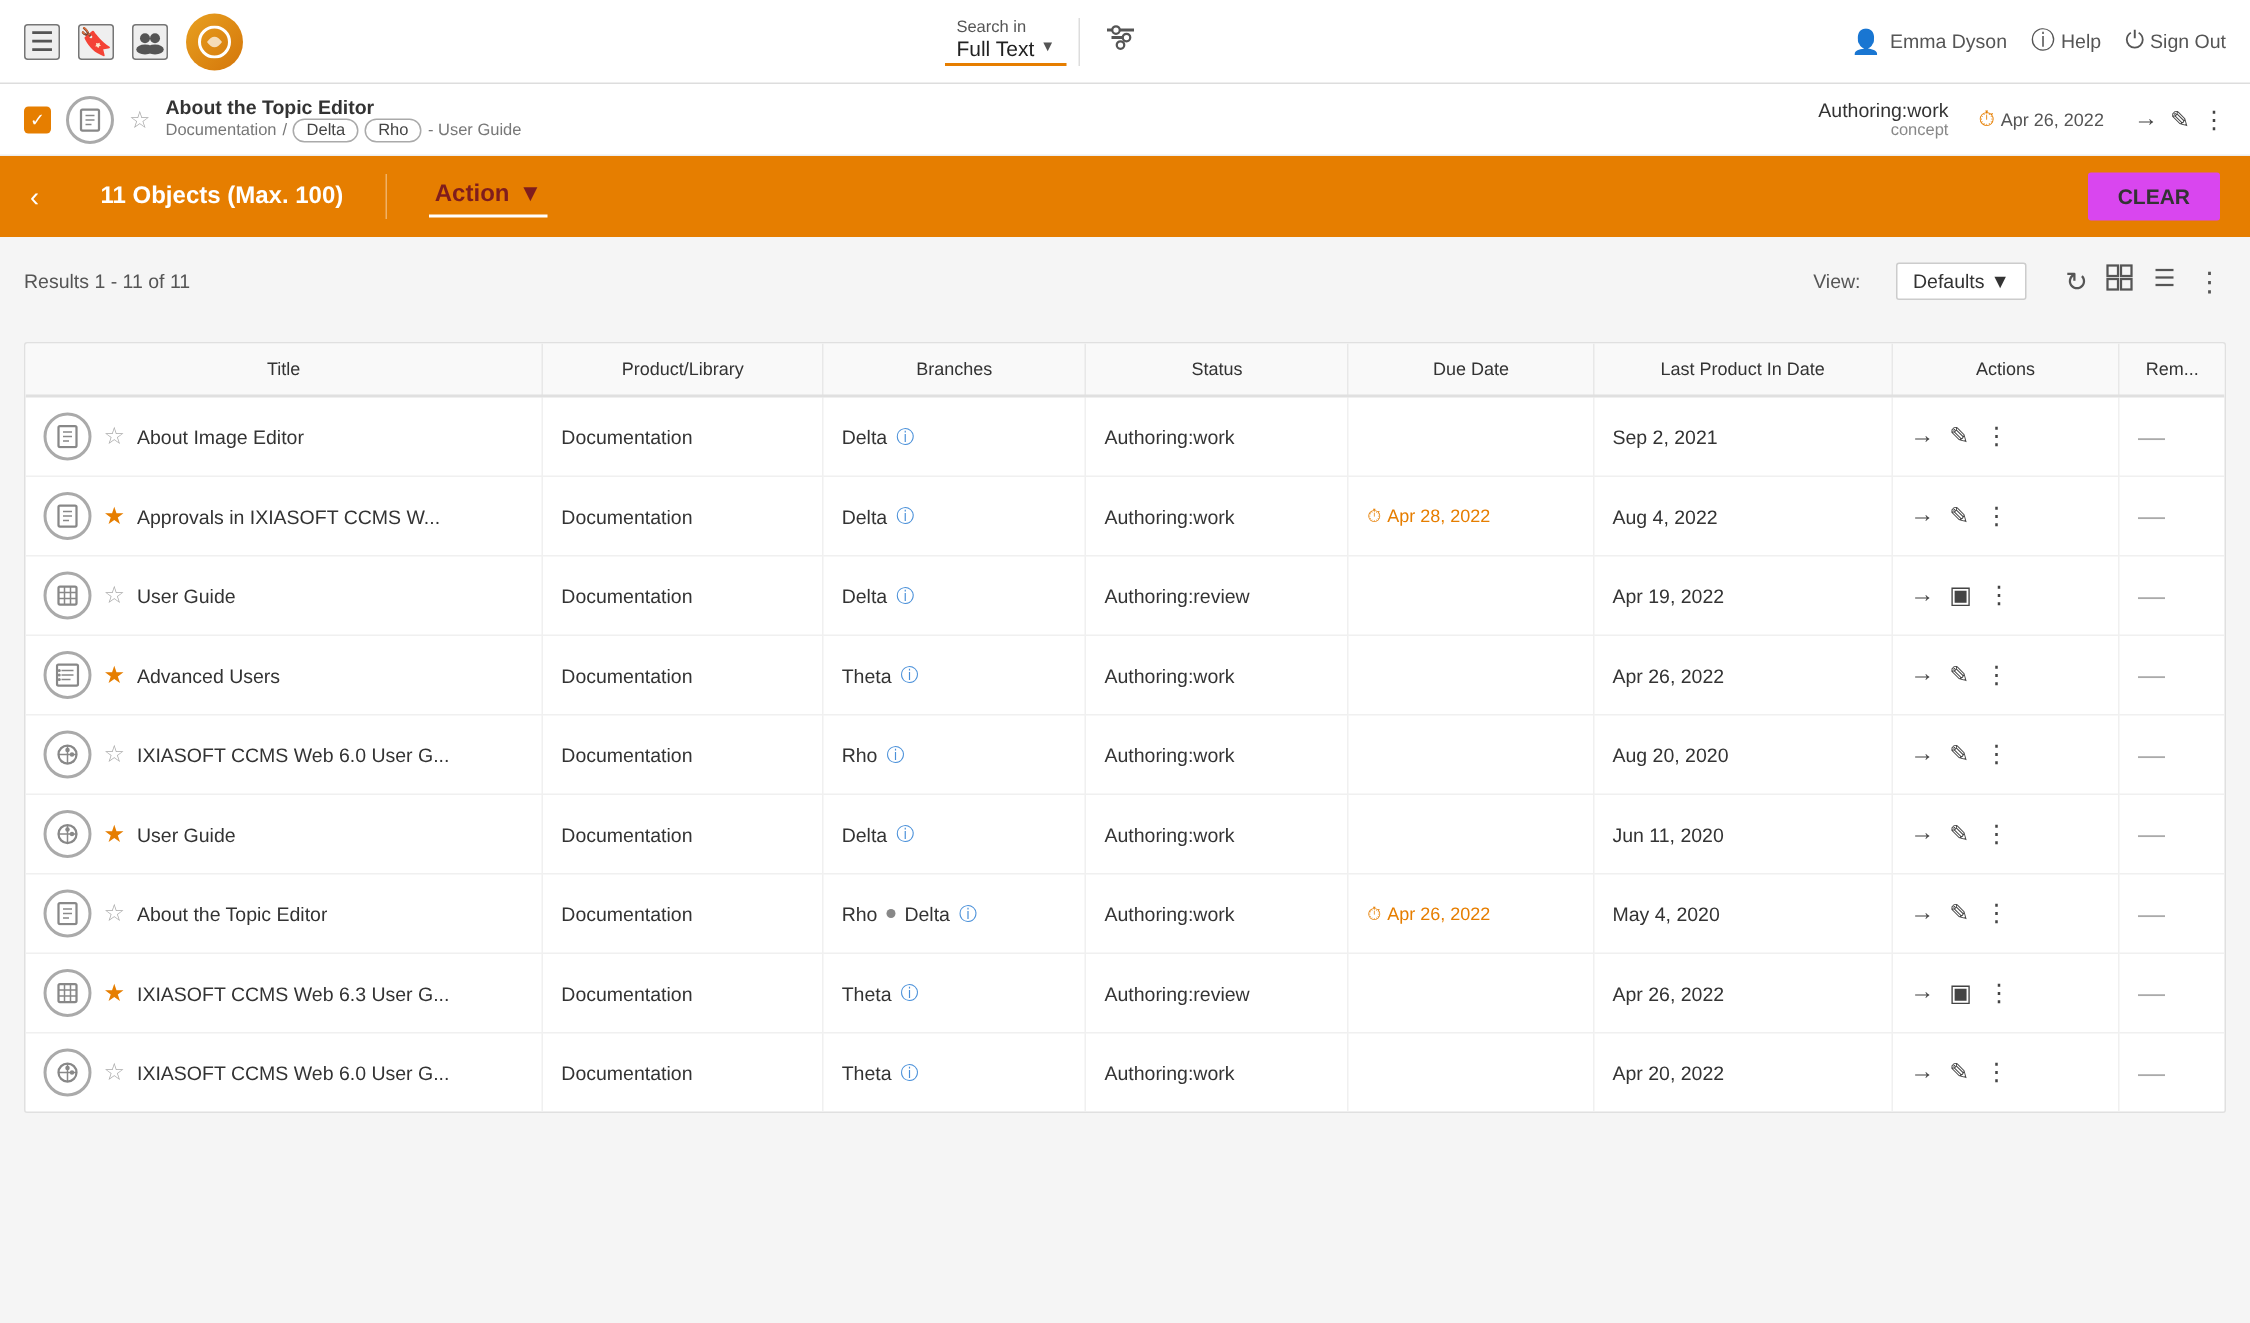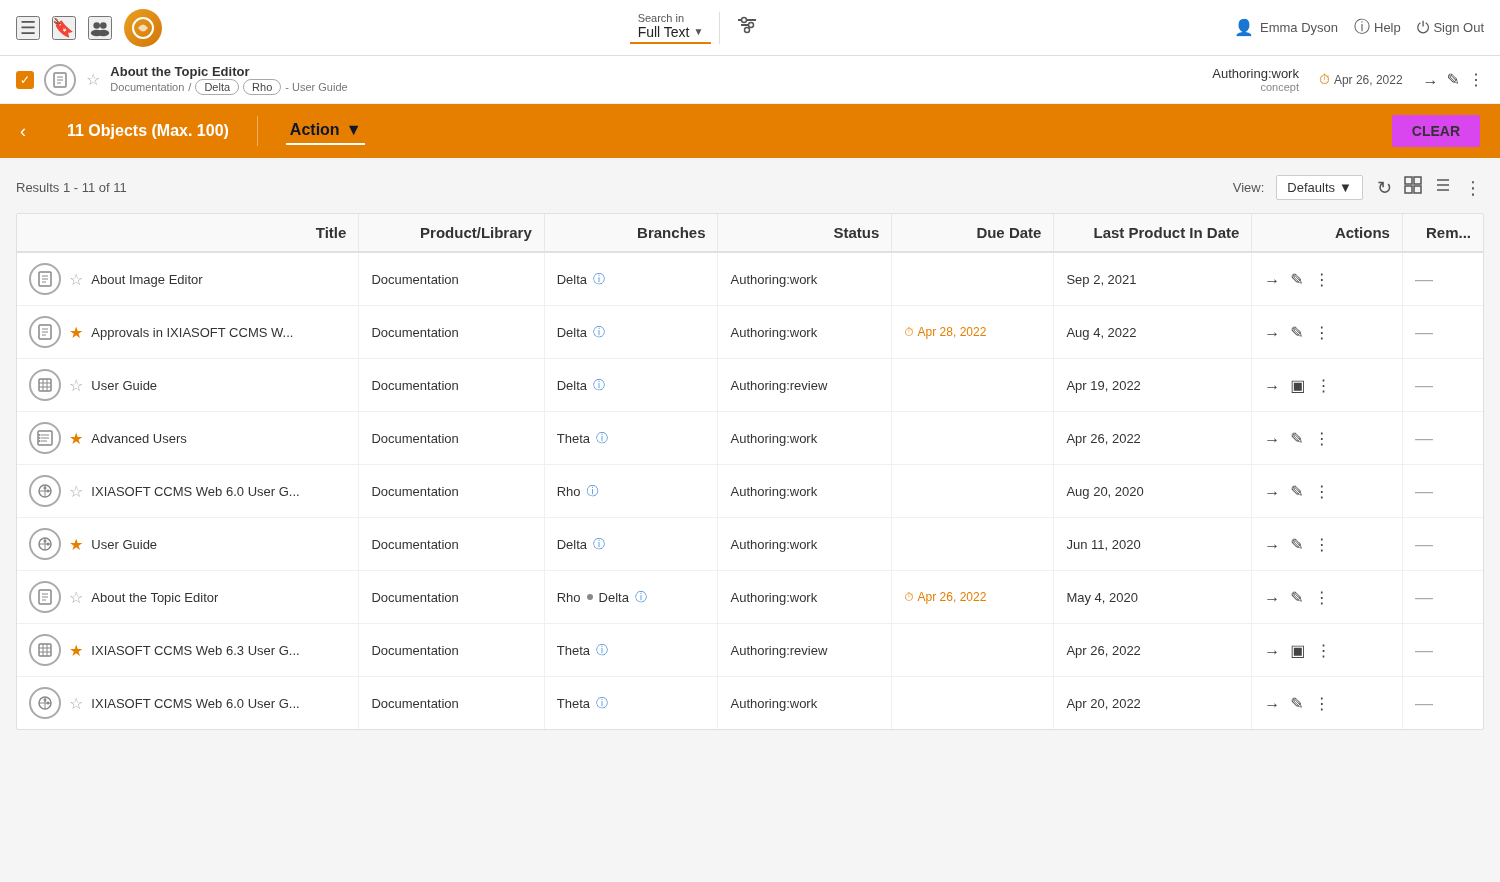--- a/index.html
+++ b/index.html
@@ -125,21 +125,21 @@
     .action-bar .chevron-left { font-size: 18px; cursor: pointer; }
     .objects-count { font-size: 16px; font-weight: 600; white-space: nowrap; margin-left: 21px; }
     .action-divider { width: 1px; height: 30px; background: rgba(255,255,255,0.4); margin: 0 8px; }
     .action-dropdown {
       display: flex;
       align-items: center;
       gap: 6px;
       background: transparent;
       border: none;
       border-bottom: 2px solid white;
-      color: #0f172a;
+      color: #7f1d1d;
       font-size: 16px;
       font-weight: 600;
       cursor: pointer;
       padding: 4px 4px;
     }
     .clear-btn {
       margin-left: auto;
       background: #d946ef;
       color: #333;
       border: none;
@@ -151,22 +151,22 @@
     }
 
     
     .results-section {
       background: #f5f5f5;
       padding: 16px;
     }
     .results-header {
       display: flex;
       align-items: center;
-      margin-bottom: 12px;
-      gap: 12px;
+      margin-bottom: 27px;
+      gap: 24px;
       justify-content: flex-end;
     }
     .results-count { font-size: 13px; color: #555; }
     .view-label { font-size: 13px; color: #555; margin-left: auto; }
     .view-dropdown {
       display: flex;
       align-items: center;
       gap: 4px;
       border: 1px solid #ccc;
       background: white;
@@ -182,23 +182,23 @@
     .table-container {
       background: white;
       border: 1px solid #e0e0e0;
       border-radius: 2px;
       overflow: hidden;
     }
     table { width: 100%; border-collapse: collapse; }
     thead tr { background: #f9f9f9; border-bottom: 2px solid #e0e0e0; }
     th {
       padding: 10px 12px;
-      text-align: right;
-      font-size: 15px;
-      font-weight: 700;
+      text-align: center;
+      font-size: 12px;
+      font-weight: 400;
       color: #333;
       border-right: 1px solid #e8e8e8;
       white-space: nowrap;
     }
     th:last-child { border-right: none; }
     td {
       padding: 10px 12px;
       font-size: 13px;
       color: #333;
       border-bottom: 1px solid #f0f0f0;

